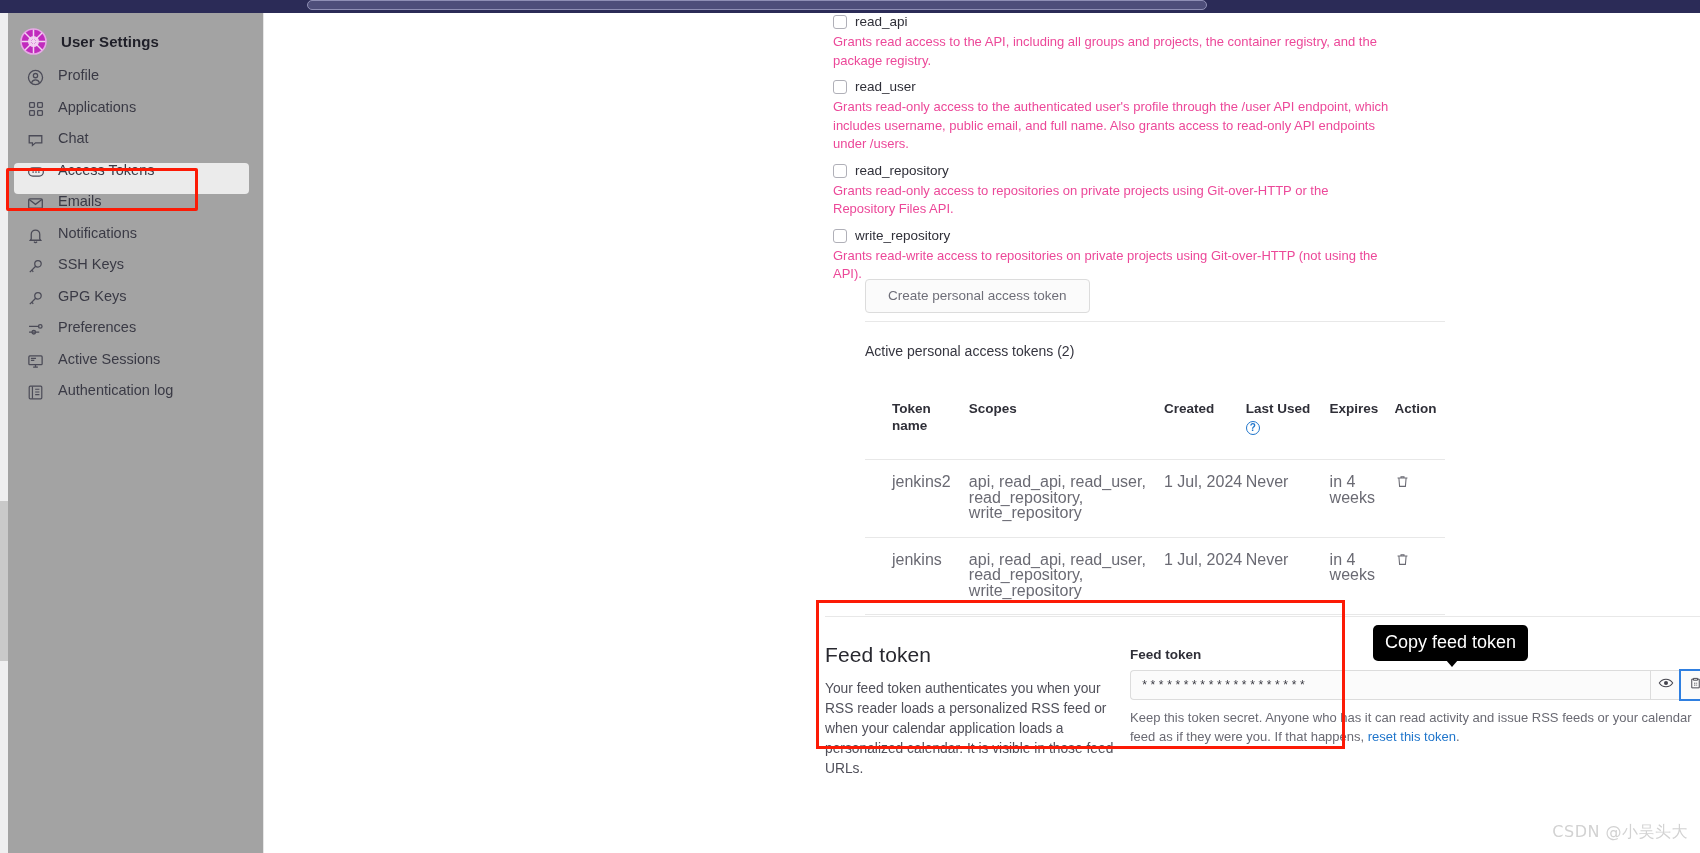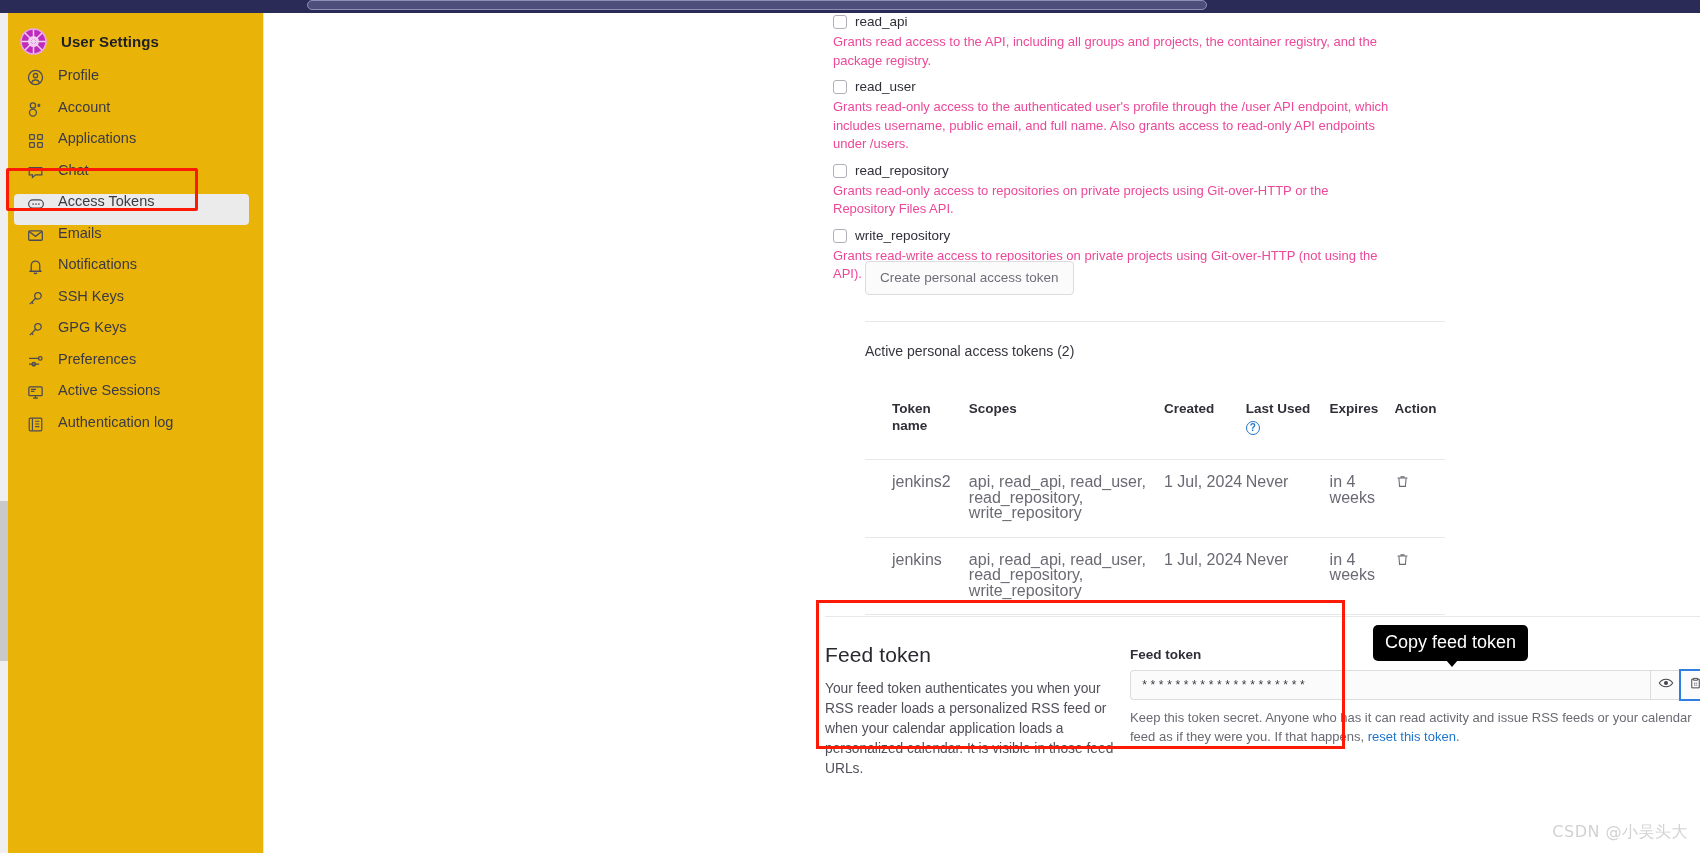--- a/index.html
+++ b/index.html
@@ -43,21 +43,21 @@
     position: absolute; left: 0px; top: 488px;
     width: 8px; height: 160px;
     background: #c9c9c9;
     border-radius: 0;
   }
 
   
   .sidebar {
     position: absolute; left: 8px; top: 13px;
     width: 256px; height: 840px;
-    background: #eab308;
+    background: #a3a3a3;
     border-right: 1px solid #e6e6e6;
     padding-top: 7px;
   }
   .sidebar-header {
     display: flex; align-items: center;
     gap: 14px;
     padding: 8px 0 8px 12px;
     margin-bottom: 5px;
   }
   .logo {
@@ -135,22 +135,22 @@
   .scope-desc {
     font-size: 13px;
     color: #ec4899;
     line-height: 18.5px;
     margin: 1px 0 8px 0;
     max-width: 558px;
   }
 
   .btn-create {
     position: absolute;
-    left: 600px; top: 248px;
-    padding: 8px 14px 9px;
+    left: 600px; top: 266px;
+    padding: 8px 22px 9px;
     font-size: 13.5px;
     color: #6e6e78;
     background: #fbfbfb;
     border: 1px solid #dcdcdc;
     border-radius: 4px;
     cursor: pointer;
     font-family: inherit;
   }
 
   .divider {
@@ -372,30 +372,20 @@
       <span class="ico">
         <svg width="17" height="17" viewBox="0 0 20 20" fill="none" stroke="currentColor" stroke-width="1.5">
           <circle cx="10" cy="10" r="8.3"></circle>
             <circle cx="10" cy="7.8" r="2.5"></circle>
           <path d="M5.3 16.2c.8-2.4 2.6-3.5 4.7-3.5s3.9 1.1 4.7 3.5"></path>
         </svg>
       </span>
       <span class="nav-label">Profile</span>
     </div>
 
-    <div class="nav-item">
-      <span class="ico">
-        <svg width="17" height="17" viewBox="0 0 20 20" fill="none" stroke="currentColor" stroke-width="1.5">
-          <circle cx="7" cy="5.3" r="3.1"></circle>
-            <circle cx="7" cy="13.6" r="4.1"></circle>
-          <path d="M14 3.2v4M12.4 4.4h3.2M12.4 6h3.2" stroke-width="1.3"></path>
-        </svg>
-      </span>
-      <span class="nav-label">Account</span>
-    </div>
 
     <div class="nav-item">
       <span class="ico">
         <svg width="16" height="16" viewBox="0 0 20 20" fill="none" stroke="currentColor" stroke-width="1.6">
           <rect x="2" y="2" width="6" height="6" rx="1"></rect>
             <rect x="12" y="2" width="6" height="6" rx="1"></rect>
           <rect x="2" y="12" width="6" height="6" rx="1"></rect>
             <rect x="12" y="12" width="6" height="6" rx="1"></rect>
         </svg>
       </span>

